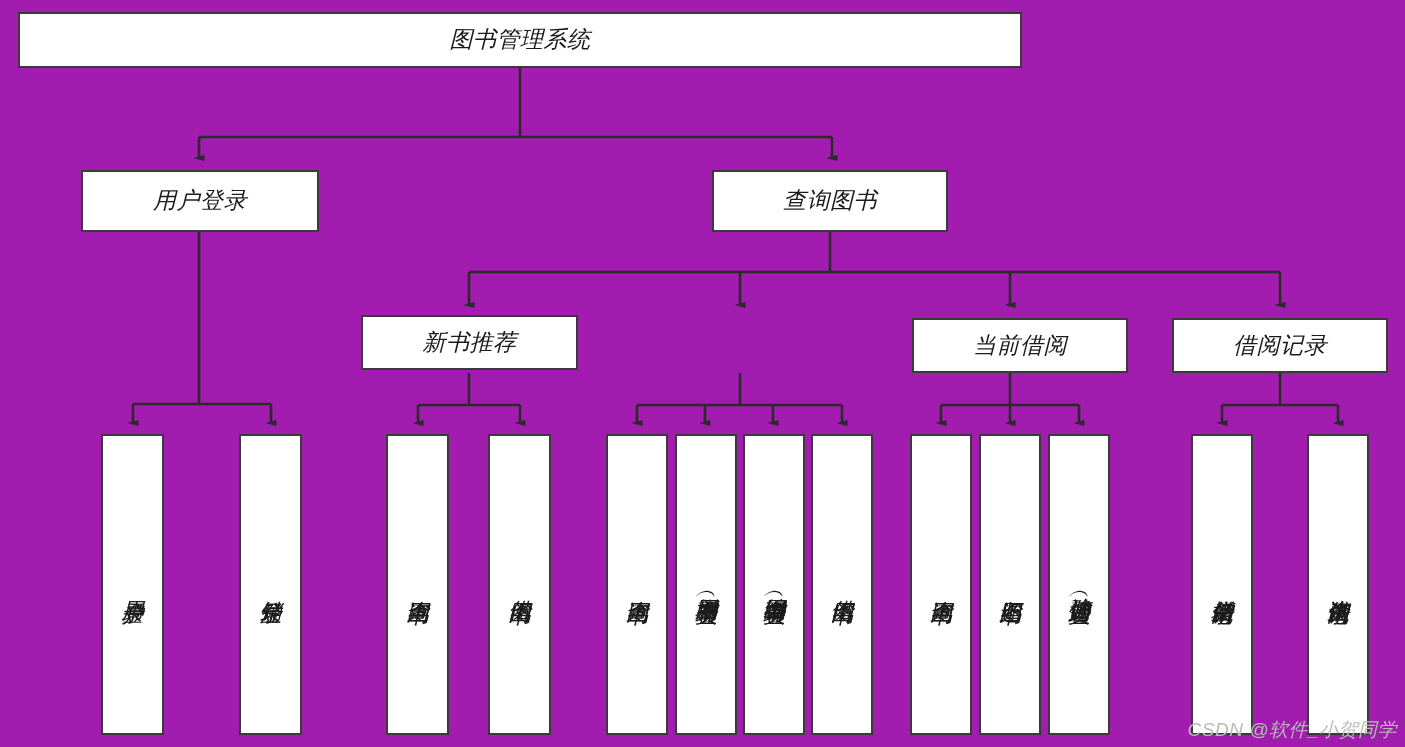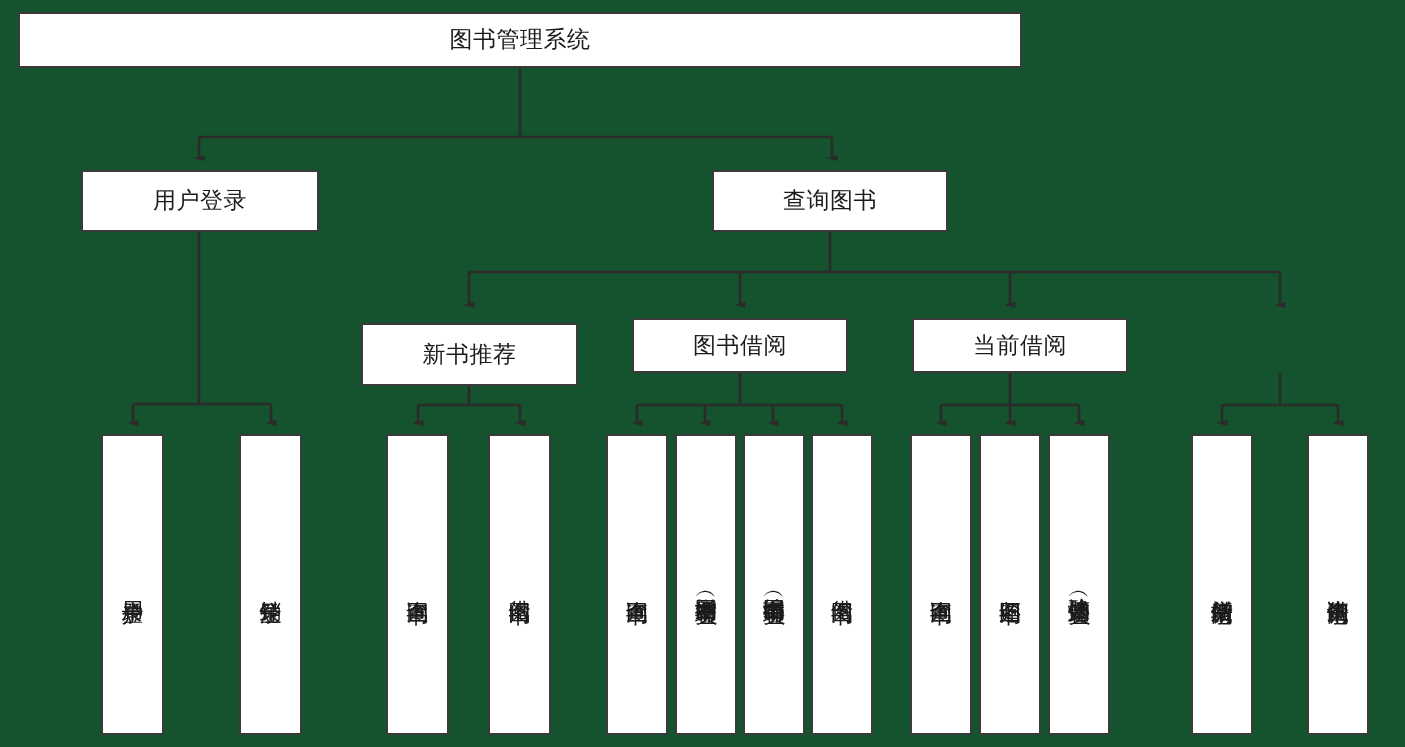--- a/index.html
+++ b/index.html
@@ -7,22 +7,23 @@
     padding: 0;
     background: #ffffff;
   }
   body {
     font-family: "Liberation Sans", "DejaVu Sans", sans-serif;
   }
   #canvas {
     position: relative;
     width: 1405px;
     height: 747px;
-    background: #14532d;
+    background: #a21caf;
     overflow: hidden;
+    font-style: italic;
   }
   svg.connectors {
     position: absolute;
     left: 0;
     top: 0;
     width: 1405px;
     height: 747px;
     pointer-events: none;
   }
   .node {
@@ -134,29 +135,29 @@
     <span class="label">图书管理系统</span>
   </div>
 
   <div class="node horiz" style="left:81px; top:170px; width:238px; height:62px;">
     <span class="label">用户登录</span>
   </div>
   <div class="node horiz" style="left:712px; top:170px; width:236px; height:62px;">
     <span class="label">查询图书</span>
   </div>
 
-  <div class="node horiz" style="left:361px; top:323px; width:217px; height:63px;">
+  <div class="node horiz" style="left:361px; top:315px; width:217px; height:55px;">
     <span class="label">新书推荐</span>
-  </div>
-  <div class="node horiz" style="left:632px; top:318px; width:216px; height:55px;">
-    <span class="label">图书借阅</span>
   </div>
   <div class="node horiz" style="left:902px; top:318px; width:216px; height:55px;margin-left:10px;">
     <span class="label">当前借阅</span>
   </div>
+  <div class="node horiz" style="left:1172px; top:318px; width:216px; height:55px;">
+    <span class="label">借阅记录</span>
+  </div>
 
   <div class="node vert" style="left:101px; top:434px; width:63px; height:301px;">
     <span class="label">用户登录</span>
   </div>
   <div class="node vert" style="left:239px; top:434px; width:63px; height:301px;">
     <span class="label">注销登录</span>
   </div>
 
   <div class="node vert" style="left:386px; top:434px; width:63px; height:301px;">
     <span class="label">查询图书</span>
@@ -188,14 +189,15 @@
     <span class="label">确认归还（管理员）</span>
   </div>
 
   <div class="node vert" style="left:1191px; top:434px; width:62px; height:301px;">
     <span class="label">新增借阅记录</span>
   </div>
   <div class="node vert" style="left:1307px; top:434px; width:62px; height:301px;">
     <span class="label">查询借阅记录</span>
   </div>
 
+  <div class="watermark">CSDN @软件_小贺同学</div>
 
 </div>
 
 </body></html>

